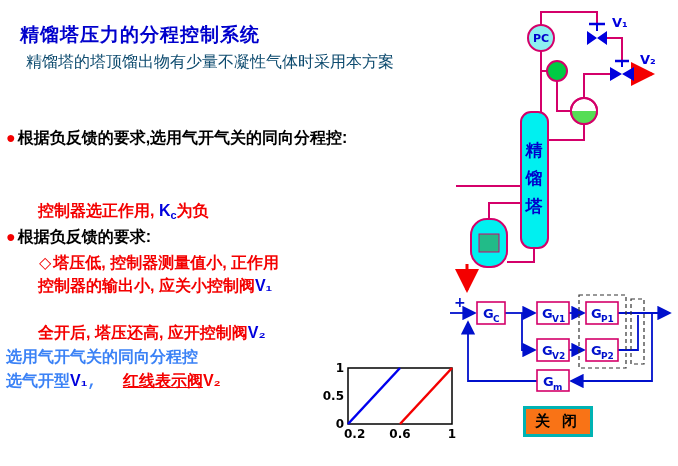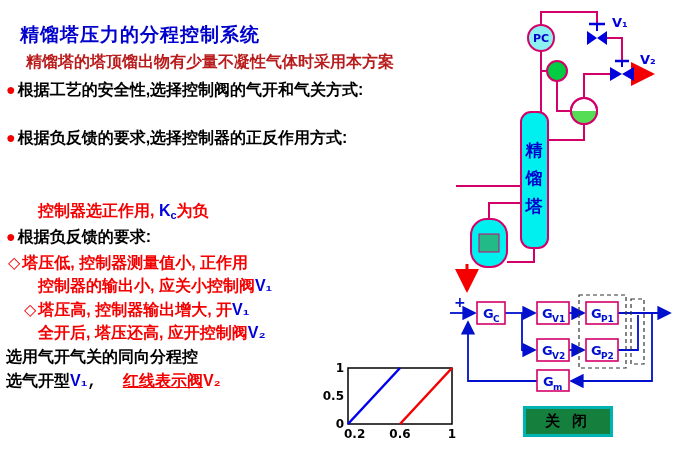--- a/index.html
+++ b/index.html
@@ -3,41 +3,41 @@
 <meta charset="utf-8">
 <style>
   html,body{margin:0;padding:0;}
   body{
     width:678px;height:466px;position:relative;background:#ffffff;overflow:hidden;
     font-family:"Liberation Sans","DejaVu Sans",sans-serif;
   }
   .page{position:absolute;inset:0;width:678px;height:466px;background:#fff;}
   .title{position:absolute;left:20px;top:22px;width:460px;text-align:left;
          font-size:19px;font-weight:bold;color:#0000cc;letter-spacing:1px;white-space:nowrap;}
-  .subtitle{position:absolute;left:26px;top:52px;font-size:16px;font-weight:bold;color:#b91c1c;white-space:nowrap;}
+  .subtitle{position:absolute;left:26px;top:52px;font-size:16px;font-weight:normal;color:#0c4a6e;white-space:nowrap;}
   .line{position:absolute;font-size:16px;font-weight:bold;white-space:nowrap;}
   .mk{color:#f40000;margin-right:2px;}
   .blk{color:#000000;}
   .rd{color:#f40000;}
-  .bl{color:#000000;font-family:Liberation Mono, monospace;}
+  .bl{color:#3b82f6;font-family:Liberation Mono, monospace;}
   .vb{color:#0000dd;font-weight:bold;}
   .rb{color:#f40000;font-weight:bold;}
   .s{font-size:11px;vertical-align:-3px;}
   .gap{margin-left:26px;text-decoration:underline;}
   svg{position:absolute;left:0;top:0;font-family:"DejaVu Sans","Liberation Sans",sans-serif;}
   .col-char{font-size:17px;font-weight:bold;fill:#0000cc;text-anchor:middle;}
   .pc-text{font-size:11px;font-weight:bold;fill:#0000cc;text-anchor:middle;}
   .vlabel{font-size:13px;font-weight:bold;fill:#0000dd;}
   .plus{font-size:14px;font-weight:bold;fill:#0010cc;}
   .bmain{font-size:13px;font-weight:bold;fill:#0010cc;}
   .bsub2{font-size:9px;font-weight:bold;fill:#0010cc;}
   .tick{font-size:12px;font-weight:bold;fill:#000000;}
   .close-btn{
-    position:absolute;left:523px;top:406px;width:90px;height:31px;
-    background:#15803d;border:3px solid #00b3b3;color:#000;
+    position:absolute;left:523px;top:406px;width:70px;height:31px;
+    background:#f97316;border:3px solid #00b3b3;color:#000;
     font-weight:bold;font-size:15px;letter-spacing:4px;cursor:pointer;
     font-family:"Liberation Sans","DejaVu Sans",sans-serif;
   }
 </style>
 </head>
 <body>
 
 <div class="page">
 
   <svg id="main-svg" width="678" height="466" viewBox="0 0 678 466">
@@ -151,50 +151,44 @@
         <text x="452" y="438" class="tick" text-anchor="middle">1</text>
         <text x="344" y="428" class="tick" text-anchor="end">0</text>
         <text x="344" y="400" class="tick" text-anchor="end">0.5</text>
         <text x="344" y="372" class="tick" text-anchor="end">1</text>
       </g>
   </svg>
 
   <div class="title">精馏塔压力的分程控制系统</div>
   <div class="subtitle">精馏塔的塔顶馏出物有少量不凝性气体时采用本方案</div>
 
-  <div class="line" style="left:6px;top:80px;">
-    <span class="mk">●</span><span class="blk">根据工艺的安全性,选择控制阀的气开和气关方式:</span>
-  </div>
 
 
   <div class="line" style="left:6px;top:128px;">
-    <span class="mk">●</span><span class="blk">根据负反馈的要求,选择控制器的正反作用方式:</span>
+    <span class="mk">●</span><span class="blk">根据负反馈的要求,选用气开气关的同向分程控:</span>
   </div>
 
 
 
   <div class="line" style="left:38px;top:201px;">
     <span class="rd">控制器选正作用,  </span><span class="vb">K</span><span class="vb s">c</span><span class="rd">为负</span>
   </div>
 
   <div class="line" style="left:6px;top:227px;">
     <span class="mk">●</span><span class="blk">根据负反馈的要求:</span>
   </div>
 
-  <div class="line" style="left:8px;top:253px;text-align:center;">
+  <div class="line" style="left:39px;top:253px;text-align:center;">
     <span class="mk">◇</span><span class="rd">塔压低, 控制器测量值小, 正作用</span>
   </div>
 
   <div class="line" style="left:38px;top:276px;">
     <span class="rd">控制器的输出小, 应关小控制阀</span><span class="vb">V₁</span>
   </div>
 
-  <div class="line" style="left:24px;top:300px;">
-    <span class="mk">◇</span><span class="rd">塔压高, 控制器输出增大, 开</span><span class="vb">V₁</span>
-  </div>
 
   <div class="line" style="left:38px;top:323px;">
     <span class="rd">全开后, 塔压还高, 应开控制阀</span><span class="vb">V₂</span>
   </div>
 
   <div class="line bl" style="left:6px;top:347px;">
     <span class="bl">选用气开气关的同向分程控</span>
   </div>
 
   <div class="line" style="left:6px;top:371px;">

